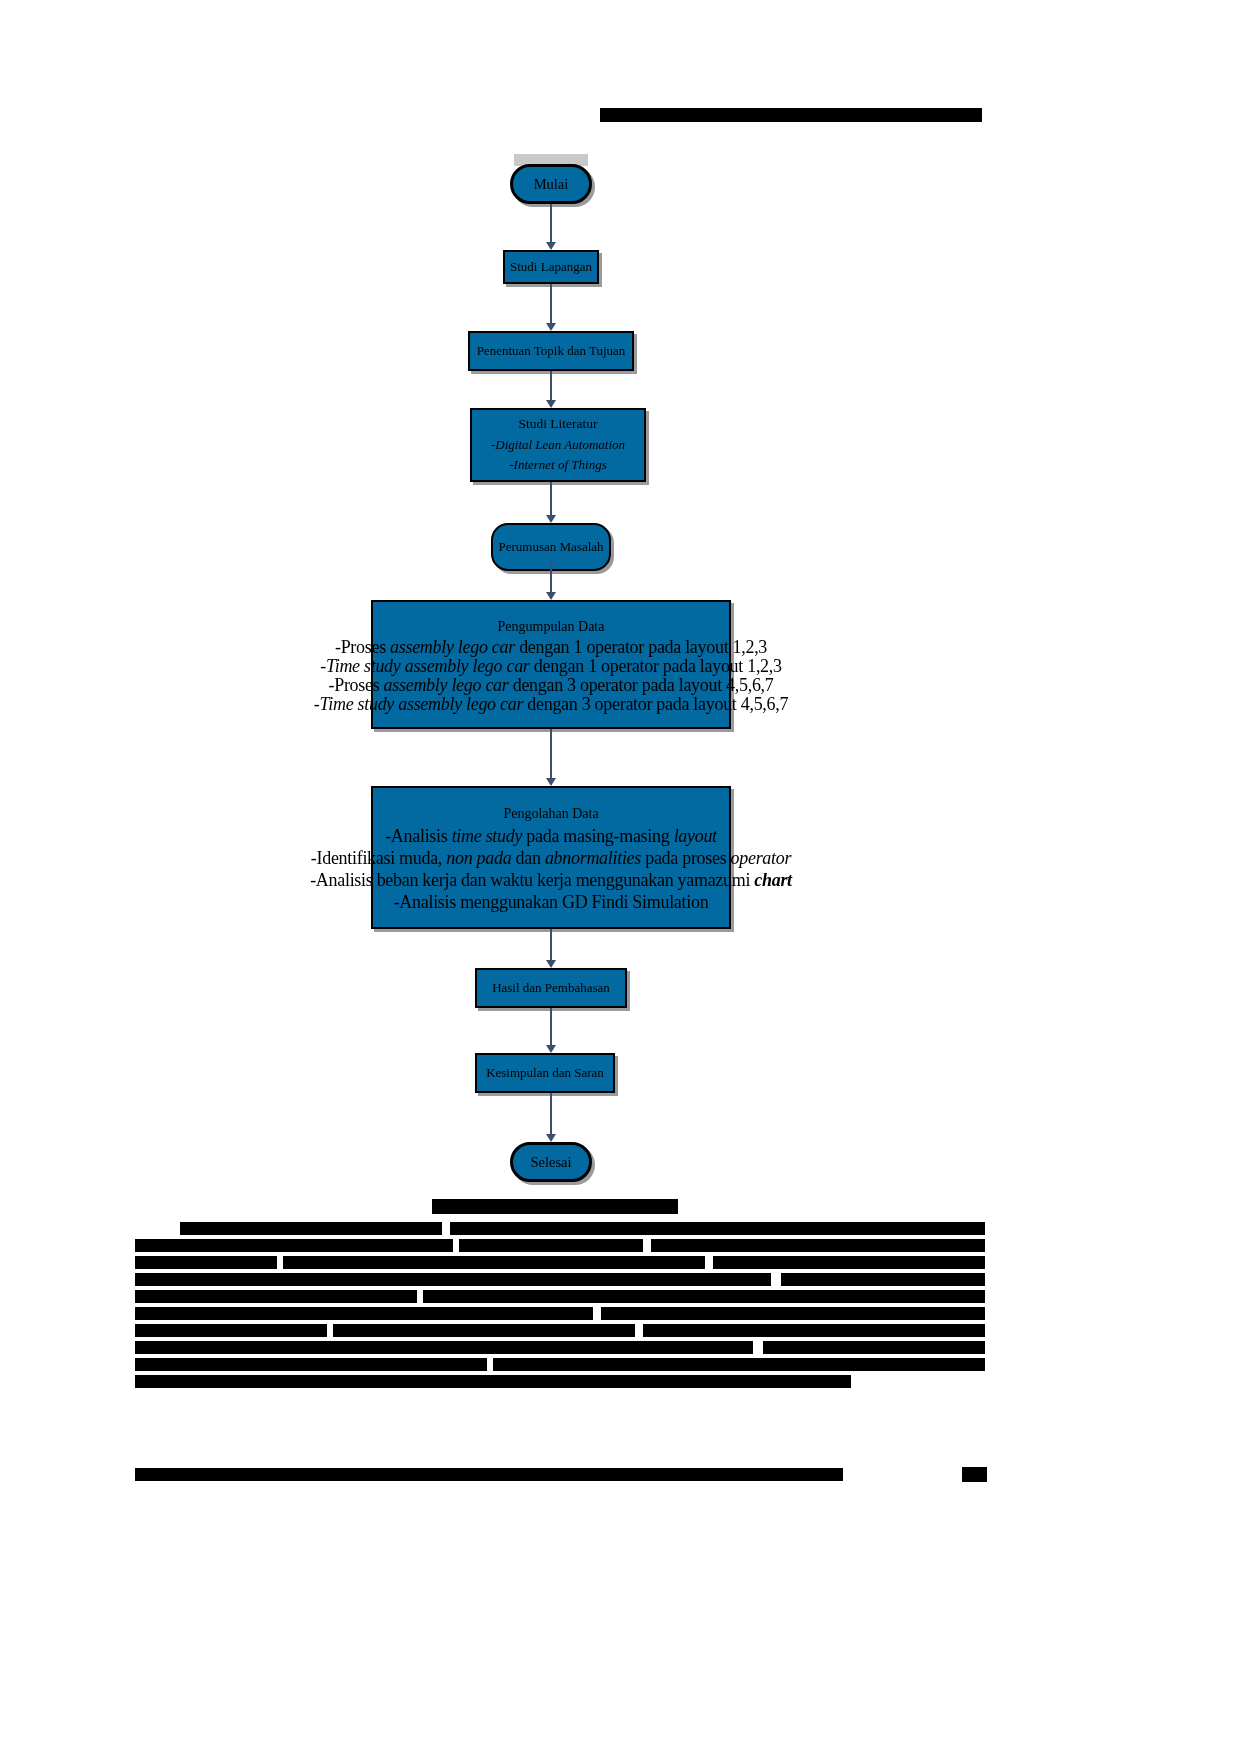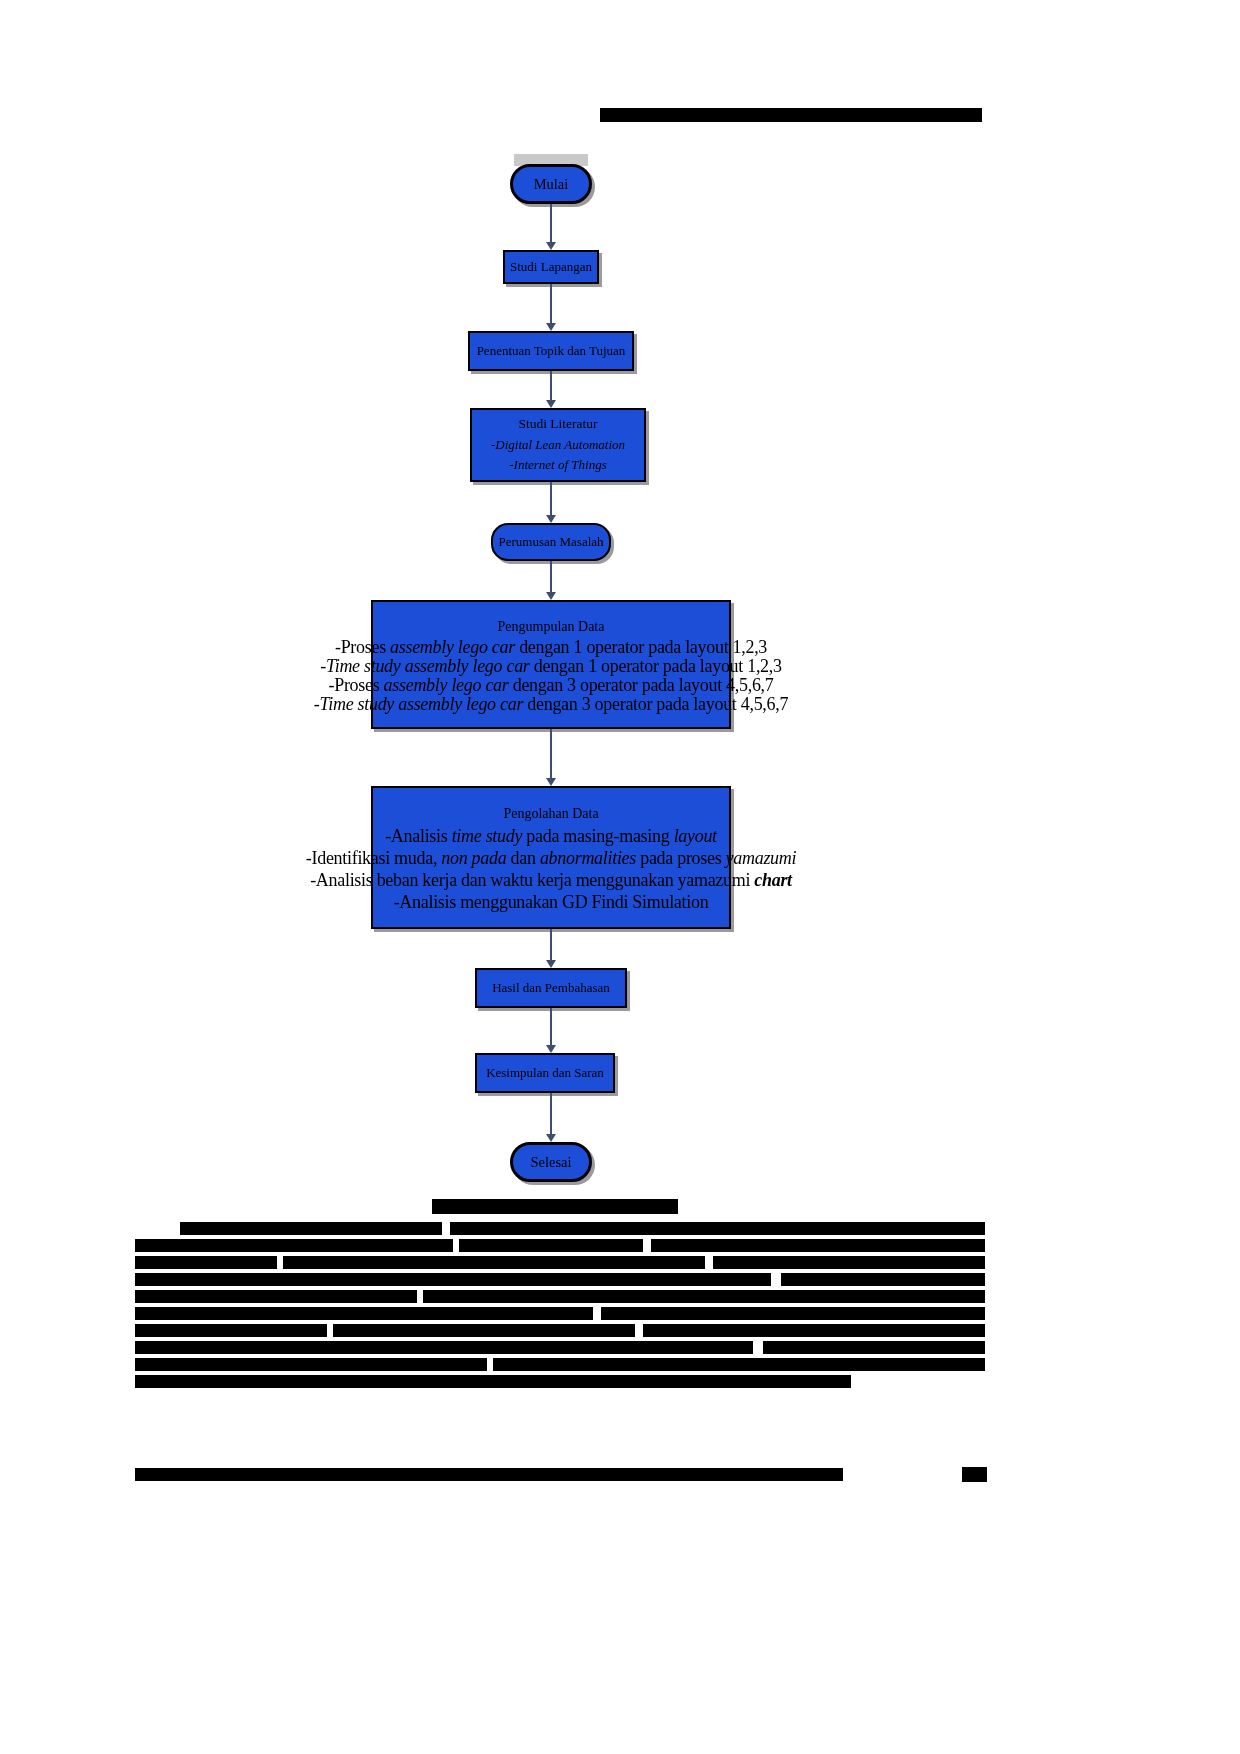--- a/index.html
+++ b/index.html
@@ -10,21 +10,21 @@
   }
   .page {
     position:absolute; left:0; top:0; width:1240px; height:1754px;
     background:var(--page-background,#fff); overflow:hidden;
   }
   .redact { position:absolute; background:var(--redaction,#000); }
   .artifact { position:absolute; background:#c9c9c9; }
 
   
   .node {
-    position:absolute; background:#1d4ed8; border:2px solid var(--box-border,#000);
+    position:absolute; background:#0369a1; border:2px solid var(--box-border,#000);
     box-shadow:3px 3px 0 var(--box-shadow,#9b9b9b);
     display:flex; flex-direction:column; align-items:center; justify-content:center;
     text-align:center;
   }
   .terminator { border-width:3px; border-radius:22px; font-size:14.5px; }
   .process  { font-size:13px; white-space:nowrap; padding:0 2px; }
   .mediumbox { font-size:13px; line-height:1.55; white-space:nowrap; }
   .mediumbox .title { font-size:13.5px; }
   .bigbox   { padding:4px 0; }
   .bigbox .title { font-size:14px; line-height:22px; }
@@ -83,21 +83,21 @@
     <div class="node mediumbox" style="left:470px;top:408px;width:176px;height:74px;">
       <div class="title">Studi Literatur</div>
       <div class="line"><span style="font-style: italic;">-Digital Lean Automation</span></div>
       <div class="line"><span style="font-style: italic;">-Internet of Things</span></div>
     </div>
 
     <div class="arrow" style="top:482px;height:41px;">
         <span class="shaft"></span>
       </div>
 
-    <div class="node process" style="left:491px;top:523px;width:120px;height:38px;border-radius:17px;">
+    <div class="node process" style="left:491px;top:523px;width:120px;height:48px;border-radius:17px;">
       <span>Perumusan Masalah</span>
     </div>
 
     <div class="arrow" style="top:561px;height:39px;">
         <span class="shaft"></span>
       </div>
 
     <div class="node bigbox" style="left:371px;top:600px;width:360px;height:129px;">
       <div class="title">Pengumpulan Data</div>
       <div class="line"><span>-Proses </span><span style="font-style: italic;">assembly lego car</span><span> dengan 1 operator pada layout 1,2,3</span></div>
@@ -106,21 +106,21 @@
       <div class="line"><span style="font-style: italic;">-Time study assembly lego car</span><span> dengan 3 operator pada layout 4,5,6,7</span></div>
     </div>
 
     <div class="arrow" style="top:729px;height:57px;">
         <span class="shaft"></span>
       </div>
 
     <div class="node bigbox tall" style="left:371px;top:786px;width:360px;height:143px;">
       <div class="title">Pengolahan Data</div>
       <div class="line"><span>-Analisis </span><span style="font-style: italic;">time study</span><span> pada masing-masing </span><span style="font-style: italic;">layout</span></div>
-      <div class="line"><span>-Identifikasi muda, </span><span style="font-style: italic;">non pada</span><span> dan </span><span style="font-style: italic;">abnormalities</span><span> pada proses </span><span style="font-style: italic;">yamazumi</span></div>
+      <div class="line"><span>-Identifikasi muda, </span><span style="font-style: italic;">non pada</span><span> dan </span><span style="font-style: italic;">abnormalities</span><span> pada proses </span><span style="font-style: italic;">operator</span></div>
       <div class="line"><span>-Analisis beban kerja dan waktu kerja menggunakan yamazumi </span><span style="font-style: italic; font-weight: bold;">chart</span></div>
       <div class="line"><span>-Analisis menggunakan GD Findi Simulation</span></div>
     </div>
 
     <div class="arrow" style="top:929px;height:39px;">
         <span class="shaft"></span>
       </div>
 
     <div class="node process" style="left:475px;top:968px;width:152px;height:40px;">
       <span>Hasil dan Pembahasan</span>

